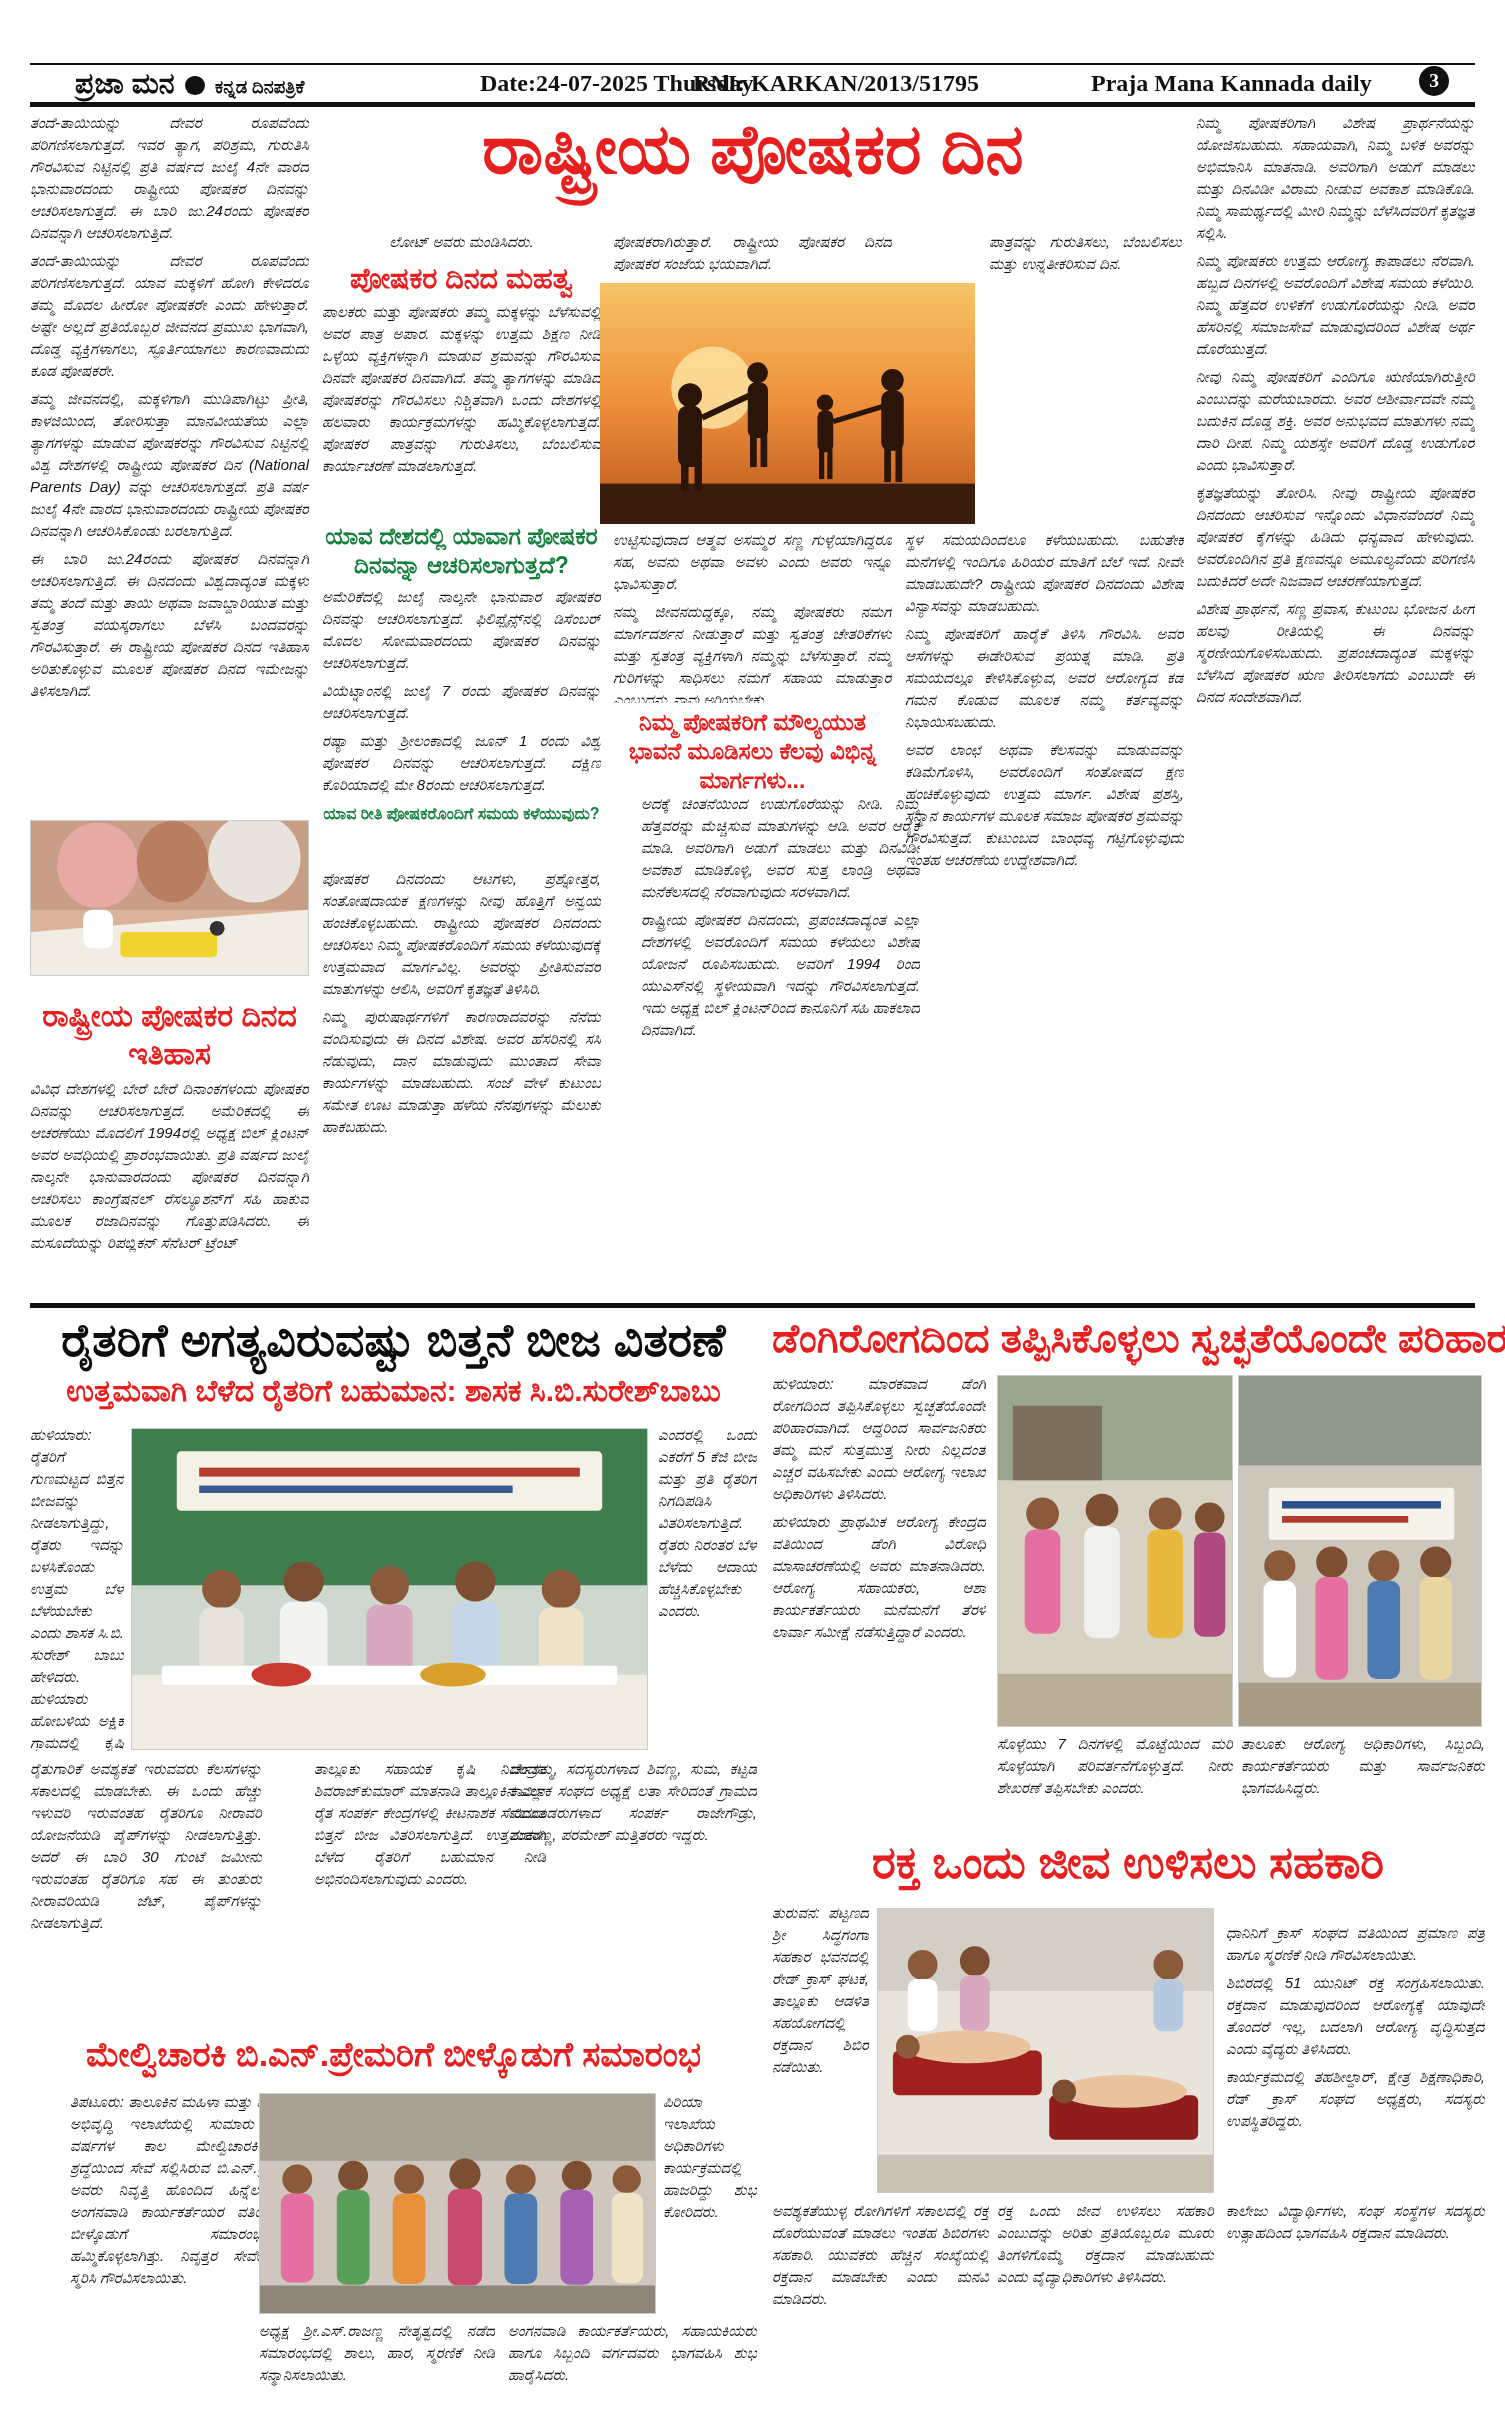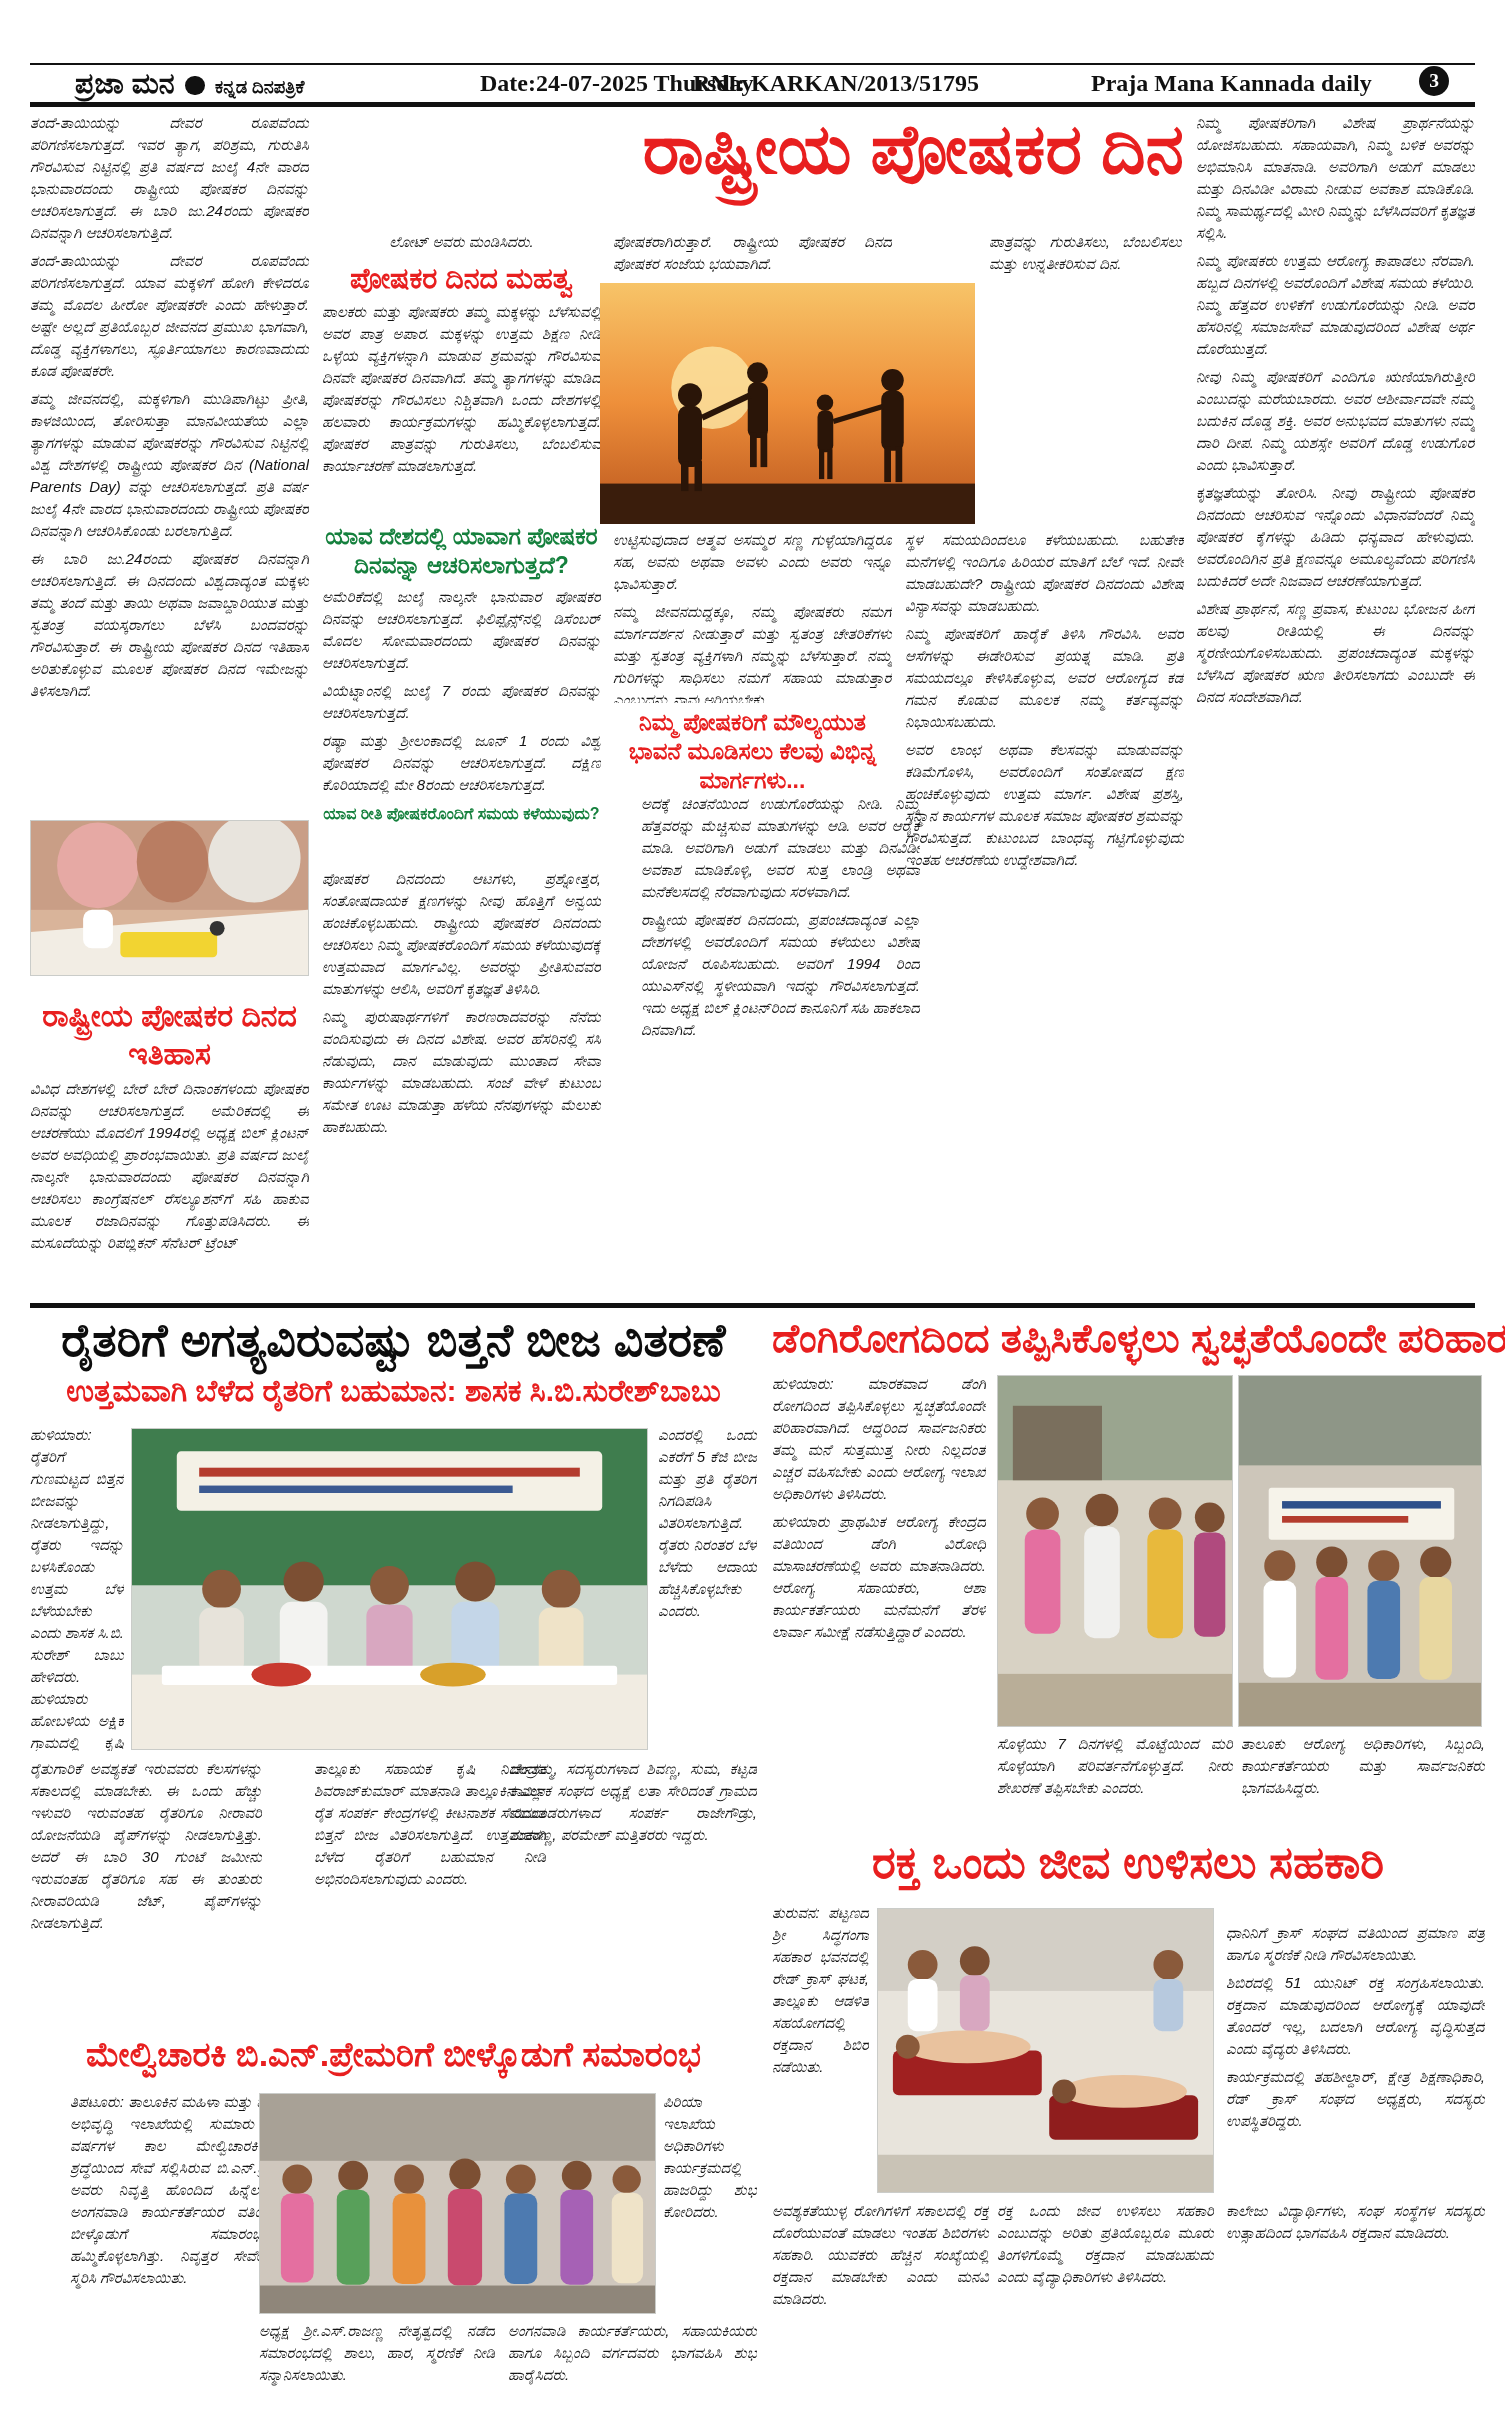--- a/index.html
+++ b/index.html
@@ -35,21 +35,21 @@
   <span class="hdr-kn-sub">ಕನ್ನಡ ದಿನಪತ್ರಿಕೆ</span>
 </div>
 
 <div class="abs hdr-en" style="left:480px; top:70px;">Date:24-07-2025 Thursday</div>
 <div class="abs hdr-en" style="left:693px; top:70px;">RNI: KARKAN/2013/51795</div>
 <div class="abs hdr-en" style="left:1091px; top:70px;">Praja Mana Kannada daily</div>
 <div class="abs pagenum" style="left:1419px; top:66px;">3</div>
 
 <div class="abs rule" style="left:30px; top:102px; width:1445px; height:4.5px;"></div>
 
-<div class="abs main-headline" style="left:322px; top:112px; width:862px;text-align:right;">ರಾಷ್ಟ್ರೀಯ ಪೋಷಕರ ದಿನ</div>
+<div class="abs main-headline" style="left:322px; top:112px; width:862px;">ರಾಷ್ಟ್ರೀಯ ಪೋಷಕರ ದಿನ</div>
 
 <div class="abs colbox" style="left:30px; top:112px; width:279px; height:703px;">
     <p>ತಂದೆ-ತಾಯಿಯನ್ನು ದೇವರ ರೂಪವೆಂದು ಪರಿಗಣಿಸಲಾಗುತ್ತದೆ. ಇವರ ತ್ಯಾಗ, ಪರಿಶ್ರಮ, ಗುರುತಿಸಿ ಗೌರವಿಸುವ ನಿಟ್ಟಿನಲ್ಲಿ ಪ್ರತಿ ವರ್ಷದ ಜುಲೈ 4ನೇ ವಾರದ ಭಾನುವಾರದಂದು ರಾಷ್ಟ್ರೀಯ ಪೋಷಕರ ದಿನವನ್ನು ಆಚರಿಸಲಾಗುತ್ತದೆ. ಈ ಬಾರಿ ಜು.24ರಂದು ಪೋಷಕರ ದಿನವನ್ನಾಗಿ ಆಚರಿಸಲಾಗುತ್ತಿದೆ.</p>
     <p>ತಂದೆ-ತಾಯಿಯನ್ನು ದೇವರ ರೂಪವೆಂದು ಪರಿಗಣಿಸಲಾಗುತ್ತದೆ. ಯಾವ ಮಕ್ಕಳಿಗೆ ಹೋಗಿ ಕೇಳಿದರೂ ತಮ್ಮ ಮೊದಲ ಹೀರೋ ಪೋಷಕರೇ ಎಂದು ಹೇಳುತ್ತಾರೆ. ಅಷ್ಟೇ ಅಲ್ಲದೆ ಪ್ರತಿಯೊಬ್ಬರ ಜೀವನದ ಪ್ರಮುಖ ಭಾಗವಾಗಿ, ದೊಡ್ಡ ವ್ಯಕ್ತಿಗಳಾಗಲು, ಸ್ಫೂರ್ತಿಯಾಗಲು ಕಾರಣವಾದುದು ಕೂಡ ಪೋಷಕರೇ.</p>
     <p>ತಮ್ಮ ಜೀವನದಲ್ಲಿ, ಮಕ್ಕಳಿಗಾಗಿ ಮುಡಿಪಾಗಿಟ್ಟು ಪ್ರೀತಿ, ಕಾಳಜಿಯಿಂದ, ತೋರಿಸುತ್ತಾ ಮಾನವೀಯತೆಯ ಎಲ್ಲಾ ತ್ಯಾಗಗಳನ್ನು ಮಾಡುವ ಪೋಷಕರನ್ನು ಗೌರವಿಸುವ ನಿಟ್ಟಿನಲ್ಲಿ ವಿಶ್ವ ದೇಶಗಳಲ್ಲಿ ರಾಷ್ಟ್ರೀಯ ಪೋಷಕರ ದಿನ (National Parents Day) ವನ್ನು ಆಚರಿಸಲಾಗುತ್ತದೆ. ಪ್ರತಿ ವರ್ಷ ಜುಲೈ 4ನೇ ವಾರದ ಭಾನುವಾರದಂದು ರಾಷ್ಟ್ರೀಯ ಪೋಷಕರ ದಿನವನ್ನಾಗಿ ಆಚರಿಸಿಕೊಂಡು ಬರಲಾಗುತ್ತಿದೆ.</p>
     <p>ಈ ಬಾರಿ ಜು.24ರಂದು ಪೋಷಕರ ದಿನವನ್ನಾಗಿ ಆಚರಿಸಲಾಗುತ್ತಿದೆ. ಈ ದಿನದಂದು ವಿಶ್ವದಾದ್ಯಂತ ಮಕ್ಕಳು ತಮ್ಮ ತಂದೆ ಮತ್ತು ತಾಯಿ ಅಥವಾ ಜವಾಬ್ದಾರಿಯುತ ಮತ್ತು ಸ್ವತಂತ್ರ ವಯಸ್ಕರಾಗಲು ಬೆಳೆಸಿ ಬಂದವರನ್ನು ಗೌರವಿಸುತ್ತಾರೆ. ಈ ರಾಷ್ಟ್ರೀಯ ಪೋಷಕರ ದಿನದ ಇತಿಹಾಸ ಅರಿತುಕೊಳ್ಳುವ ಮೂಲಕ ಪೋಷಕರ ದಿನದ ಇಮೇಜನ್ನು ತಿಳಿಸಲಾಗಿದೆ.</p>
   </div>
 
 <div class="abs photo" style="left:30px; top:820px; width:279px; height:156px;">
   <svg viewBox="0 0 372 208" preserveAspectRatio="none">

